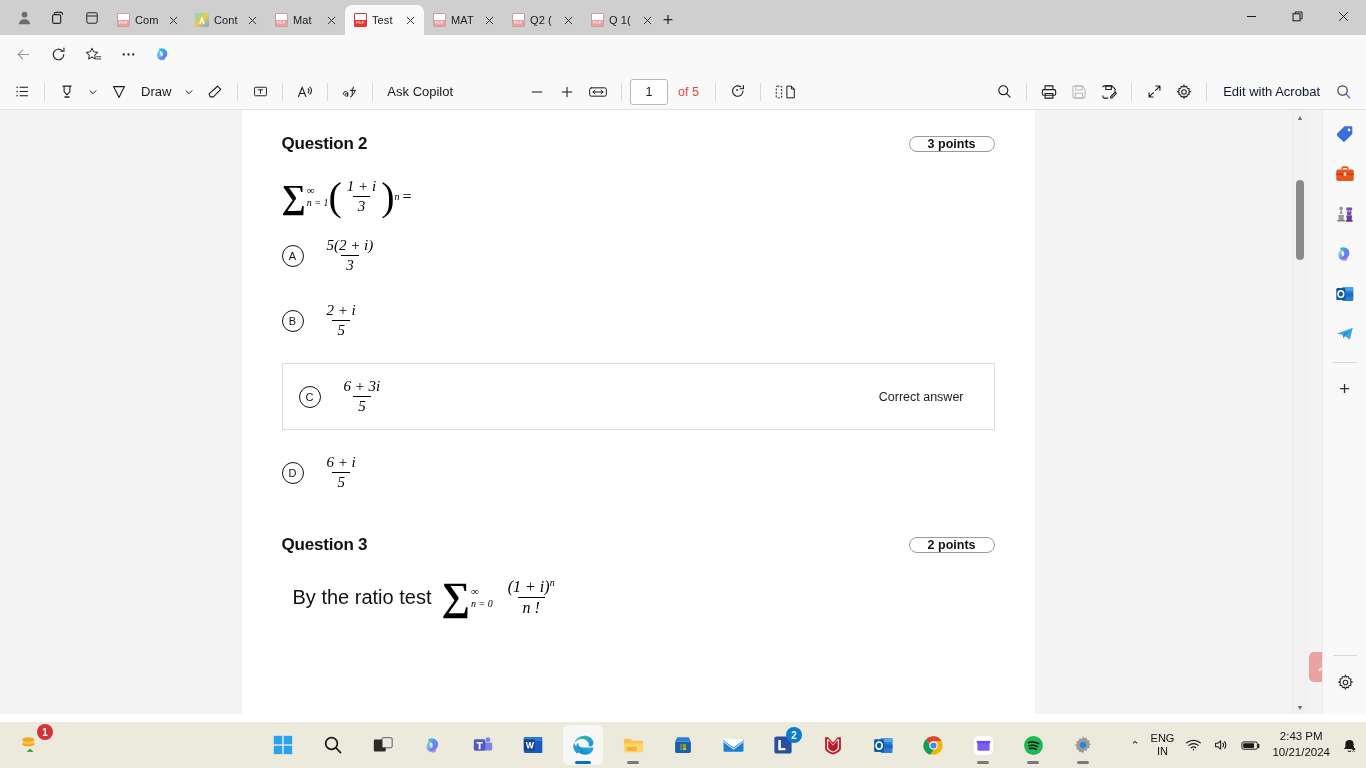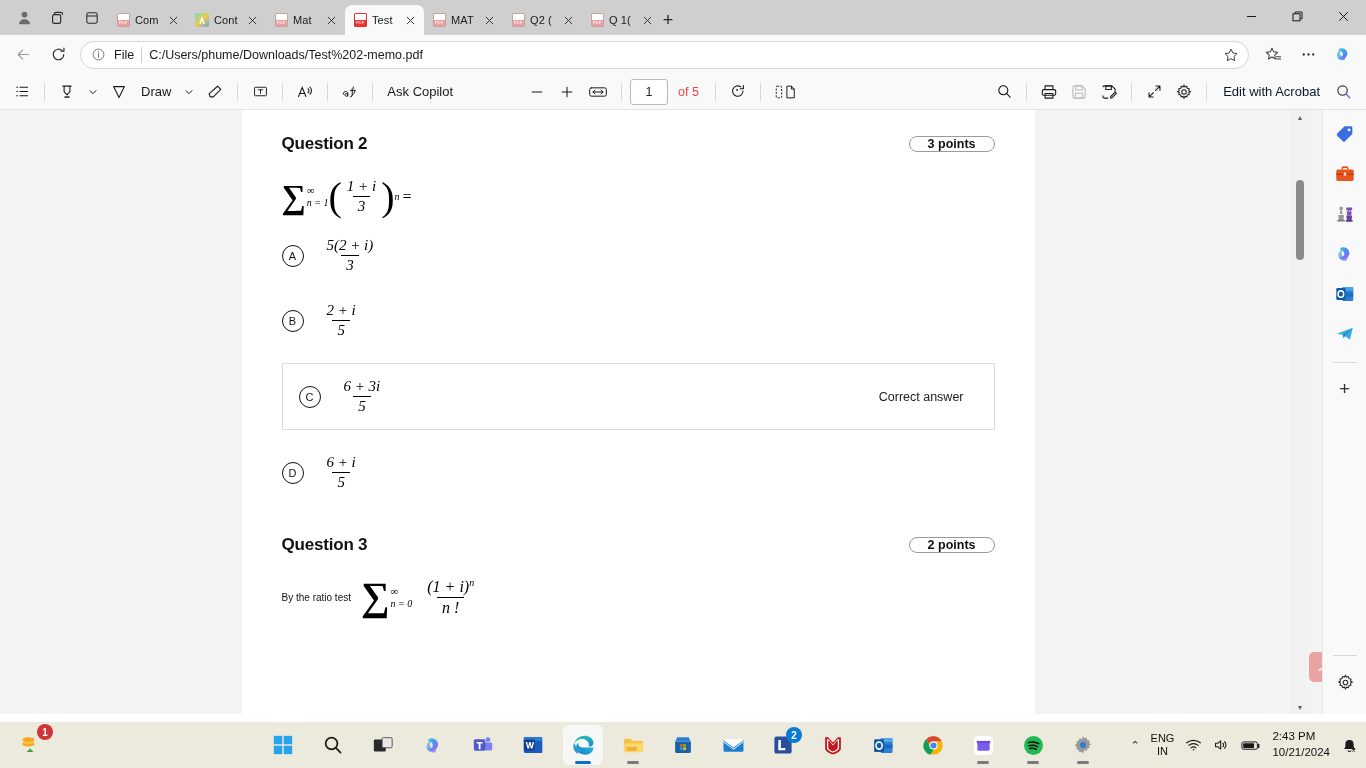--- a/index.html
+++ b/index.html
@@ -233,21 +233,21 @@
   .opt-marker {
     width: 22px; height: 22px; border-radius: 50%;
     border: 1.4px solid #111;
     display: flex; align-items: center; justify-content: center;
     font-size: 11px; color: #111; flex-shrink: 0;
     font-family: "Liberation Sans", sans-serif;
   }
   .correct-lbl { font-size: 12.5px; color: #222; padding-right: 14px; }
 
   .q3-line { display: flex; align-items: center; gap: 10px; padding-top: 22px; }
-  .q3-text { font-size: 10px; color: #111; }
+  .q3-text { font-size: 20px; color: #111; margin-left: 11px; }
 
   
   .taskbar {
     position: absolute; bottom: 0; left: 0;
     width: 1366px; height: 46px;
     background: #ece9dd;
     display: flex; align-items: center;
   }
   .tb-badge-app {
     width: 46px; height: 46px; margin-left: 8px;
@@ -276,21 +276,21 @@
     font-size: 10px; display: flex; align-items: center; justify-content: center;
     padding: 0 4px; font-weight: 600;
   }
   .badge.blue { background: #0a7bd1; }
   .tb-right {
     position: absolute; right: 0; top: 0; height: 46px;
     display: flex; align-items: center; gap: 11px; padding-right: 8px;
   }
   .tray-chev { font-size: 11px; color: #222; }
   .tray-lang { font-size: 11px; color: #111; line-height: 1.15; text-align: center; }
-  .tray-clock { font-size: 11.5px; color: #111; line-height: 1.35; text-align: left; }
+  .tray-clock { font-size: 11.5px; color: #111; line-height: 1.35; text-align: center; }
   .tray-ico { display: flex; align-items: center; justify-content: center; }
 
   .acrobat-float {
     position: absolute; right: 27px; bottom: 32px;
     width: 30px; height: 30px; border-radius: 5px;
     background: #e9a3a3;
     display: flex; align-items: center; justify-content: center;
   }
 </style>
 </head>
@@ -448,36 +448,20 @@
         <path d="M16 10H4.5M9 4.8L3.8 10 9 15.2"></path>
       </svg>
   </div>
   <div class="nav-btn">
     <svg width="17" height="17" viewBox="0 0 20 20" fill="none" stroke="#2a2a2a" stroke-width="1.4" stroke-linecap="round">
         <path d="M16.2 10a6.2 6.2 0 11-1.9-4.5"></path>
         <path d="M16.4 2.6v3.6h-3.6"></path>
       </svg>
   </div>
 
-  <div class="omnibox">
-    <div class="omni-info">
-      <svg width="15" height="15" viewBox="0 0 20 20" fill="none" stroke="#6a6a6a" stroke-width="1.2">
-          <circle cx="10" cy="10" r="7.2"></circle>
-          <path d="M10 9v5M10 6.2v.8" stroke-linecap="round"></path>
-        </svg>
-    </div>
-    <span class="omni-label">File</span>
-    <div class="omni-vsep"></div>
-    <span class="omni-url">C:/Users/phume/Downloads/Test%202-memo.pdf</span>
-    <div class="omni-star">
-      <svg width="16" height="16" viewBox="0 0 20 20" fill="none" stroke="#3a3a3a" stroke-width="1.2" stroke-linejoin="round">
-          <path d="M10 2.6l2.3 4.9 5.2.7-3.8 3.7.9 5.3-4.6-2.6-4.6 2.6.9-5.3L2.5 8.2l5.2-.7z"></path>
-        </svg>
-    </div>
-  </div>
 
   <div class="nav-btn">
     <svg width="17" height="17" viewBox="0 0 20 20" fill="none" stroke="#3a3a3a" stroke-width="1.2" stroke-linejoin="round">
         <path d="M8.2 2.6l2 4.3 4.6.6-3.4 3.2.8 4.6-4-2.3-4 2.3.8-4.6L1.6 7.5l4.6-.6z"></path>
         <path d="M13.6 12.6h4.8M13.6 15.4h4.8" stroke-linecap="round"></path>
       </svg>
   </div>
   <div class="nav-btn">
     <svg width="17" height="17" viewBox="0 0 20 20">
         <circle cx="4.4" cy="10" r="1.35" fill="#2a2a2a"></circle>

